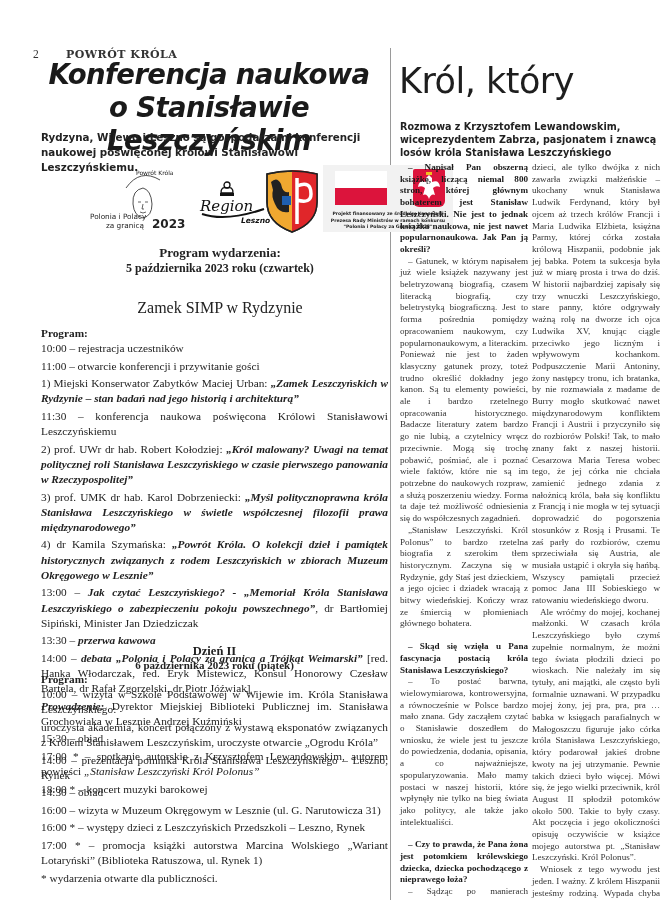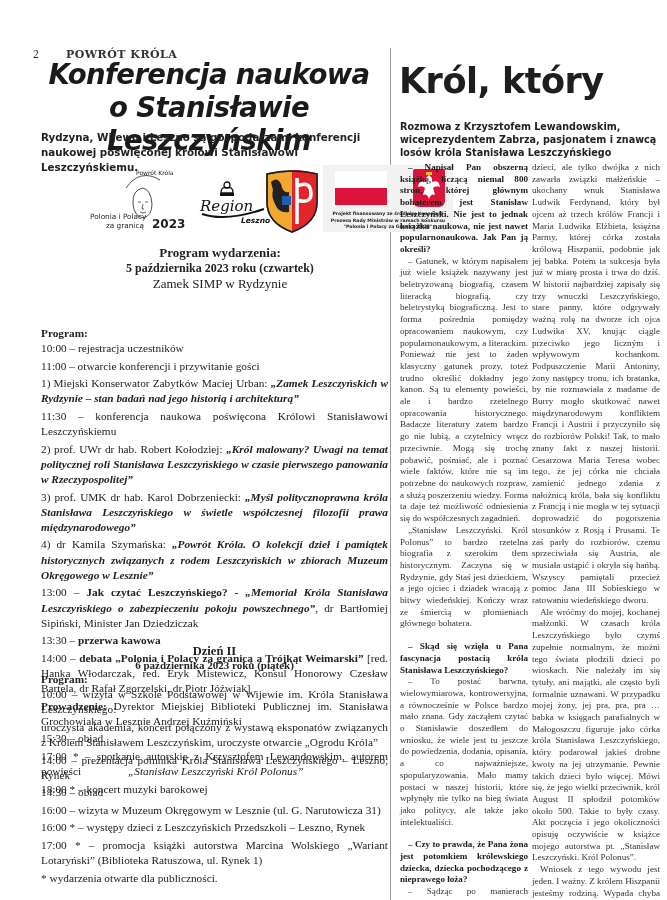--- a/index.html
+++ b/index.html
@@ -27,34 +27,34 @@
   .flag { position: absolute; left: 12px; top: 6px; width: 52px; height: 34px; }
   .flag .w { height: 50%; background: #ffffff; }
   .flag .r { height: 50%; background: #dc143c; }
   .eagle { position: absolute; left: 90px; top: 4px; width: 32px; height: 38px; background: #dc143c; border-radius: 2px 2px 6px 6px; }
   .fund-text { position: absolute; left: 0; top: 46px; width: 130px; text-align: center;
     font-family: "DejaVu Sans", sans-serif; font-weight: bold; font-size: 4.6px; line-height: 6.5px; color: #222; }
 
   .prog-head { position: absolute; left: 50px; top: 246px; width: 340px; text-align: center; }
   .prog-head .h1 { font-weight: bold; font-size: 13px; line-height: 14px; }
   .prog-head .h2 { font-weight: bold; font-size: 12px; line-height: 16px; }
-  .prog-head .l { font-size: 13px; line-height: 16px; }
+  .prog-head .l { font-size: 16px; line-height: 16px; margin-top: 24px; }
 
   .program { position: absolute; left: 41px; width: 347px; font-size: 11.3px; line-height: 15.2px; text-align: justify; color: #222; }
   .program .ph { font-weight: bold; }
   .program .it { font-style: italic; font-weight: bold; }
-  .program .i { font-style: italic; margin-left: 44px; }
-  .program .b { font-weight: bold; }
+  .program .i { font-style: italic; }
+  .program .b { font-weight: bold; font-style: italic; }
   .program p { margin-bottom: 2.3px; }
   .program p.tight { margin-bottom: 0; }
   .day2 { position: absolute; left: 41px; top: 644px; width: 347px; text-align: center; }
   .day2 .h2 { font-weight: bold; font-size: 12.5px; line-height: 15px; }
   .day2 .d { font-weight: bold; font-size: 11px; line-height: 13px; }
 
-  .right-title { position: absolute; left: 399px; top: 58px; font-family: "DejaVu Sans", sans-serif; font-weight: bold;
+  .right-title { position: absolute; left: 399px; top: 58px; font-family: "DejaVu Sans", sans-serif; font-weight: normal;
     font-size: 35px; line-height: 46px; color: #1e1e1e; letter-spacing: -0.5px; }
   .right-lead { position: absolute; left: 400px; top: 120px; width: 262px;
     font-family: "DejaVu Sans", sans-serif; font-weight: bold; font-size: 9.6px; line-height: 13.2px; color: #222; }
 
   .article { position: absolute; top: 162px; width: 128px; font-size: 9.1px; line-height: 11.7px; text-align: justify; color: #333;
     hyphens: manual; }
   .article.c1 { left: 400px; }
   .article.c2 { left: 532px; width: 128px; }
   .article .q { font-weight: bold; color: #1a1a1a; }
   .article p { text-indent: 8px; }

